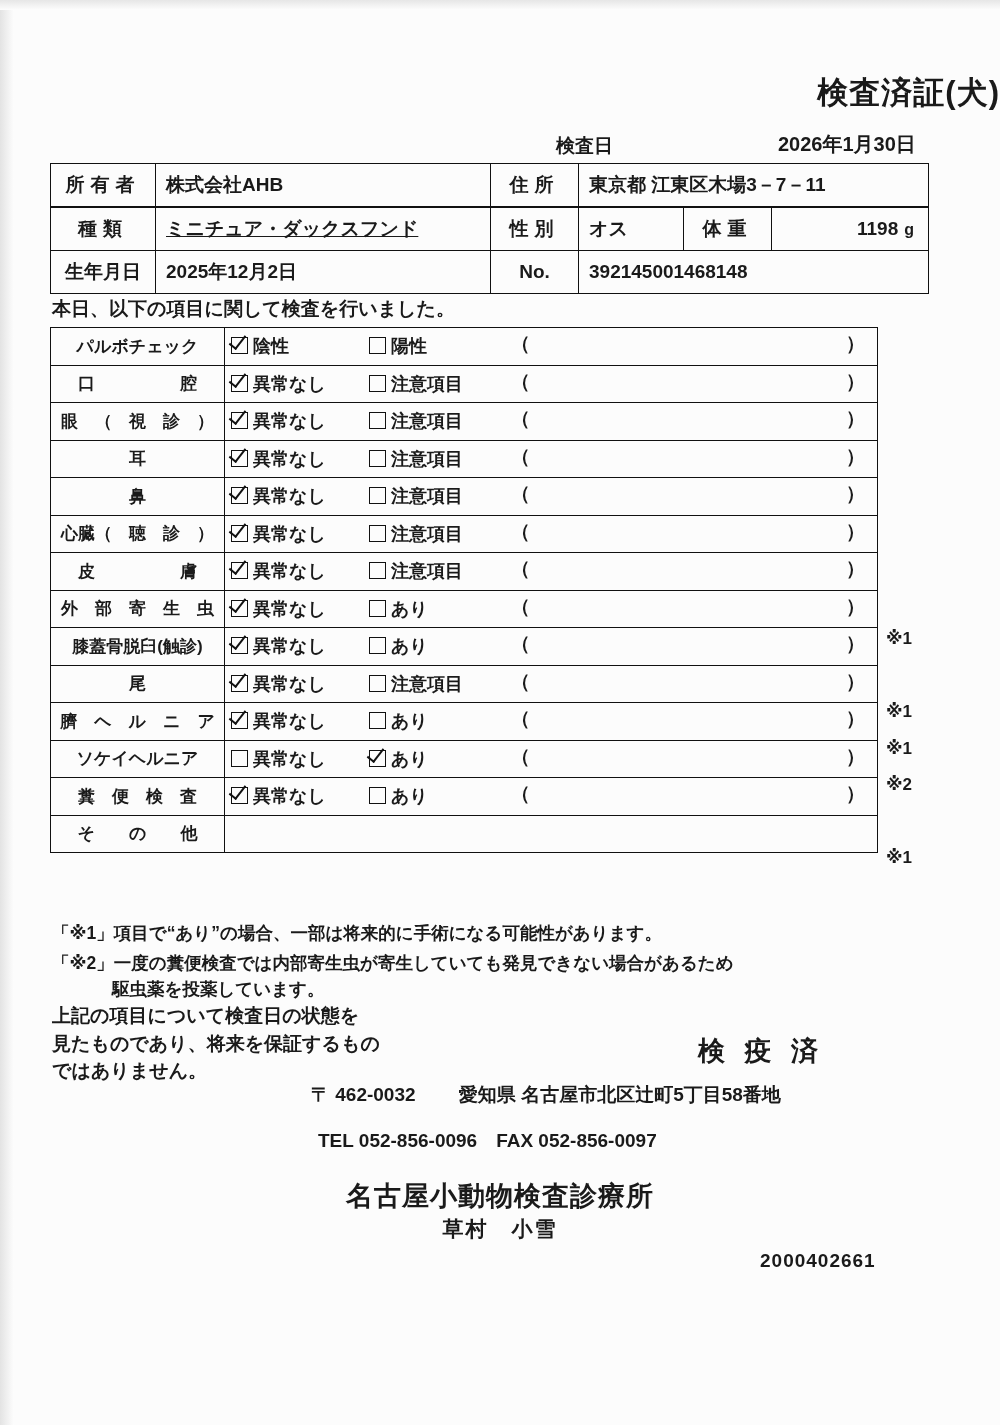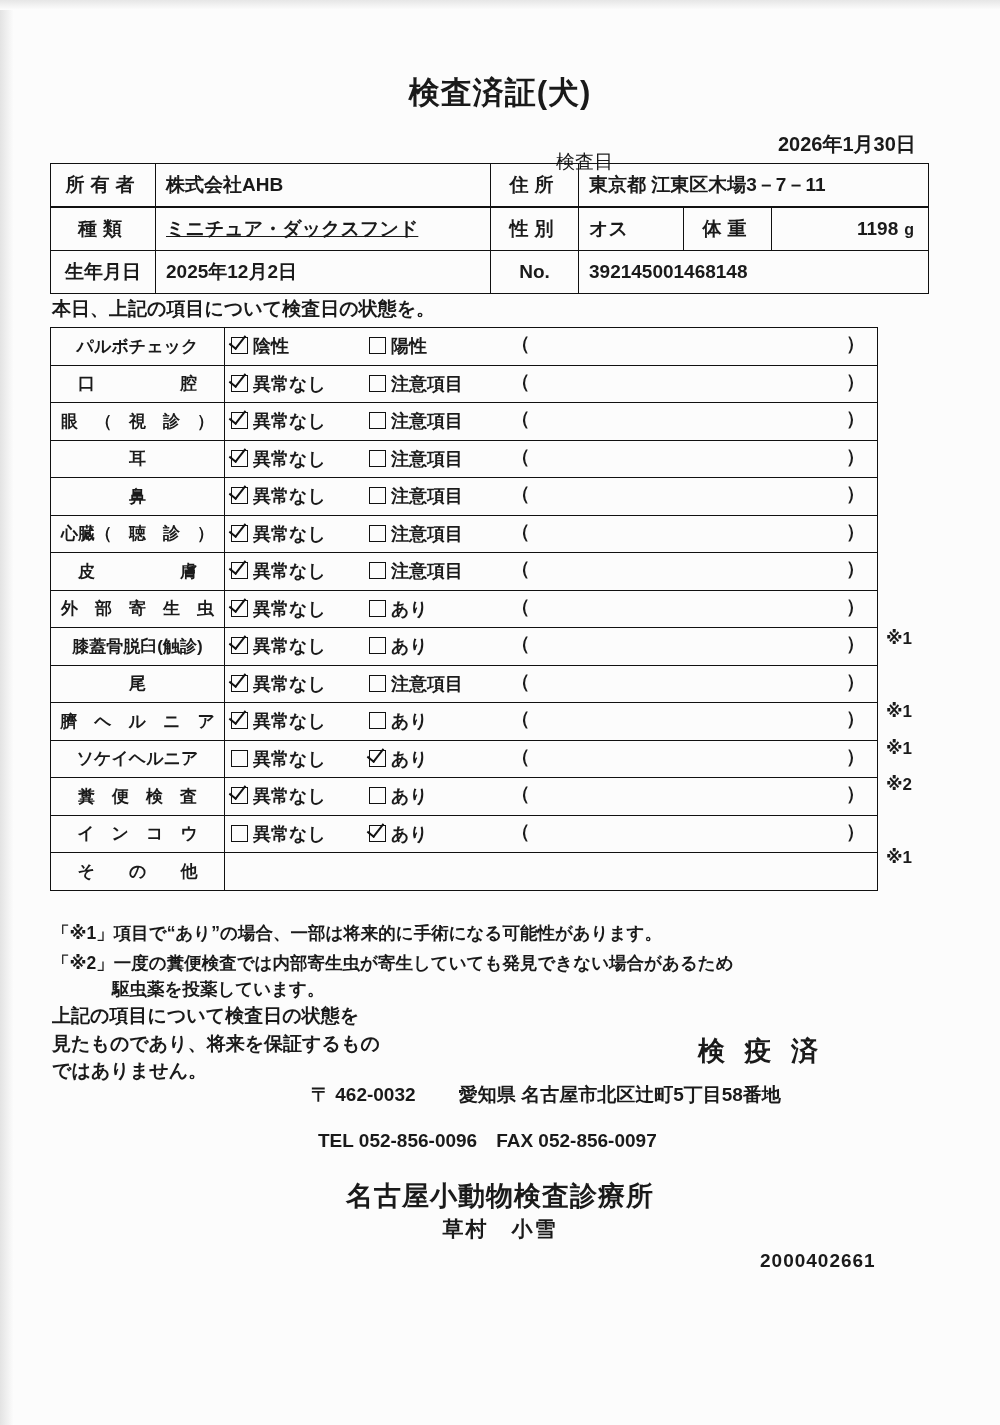--- a/index.html
+++ b/index.html
@@ -29,32 +29,31 @@
   }
   .scan-edge-top {
     position: absolute; left: 0; top: 0; width: 1000px; height: 10px;
     background: linear-gradient(to bottom, #e6e6e6, #fdfdfd);
   }
 
   .title {
     position: absolute;
     left: 0; top: 72px;
     width: 1000px;
-    text-align: center;
+    text-align: right;
     font-size: 31px;
     letter-spacing: 1px;
     font-weight: 700;
   }
 
   .exam-date-label {
     position: absolute;
     left: 556px; top: 133px;
     font-size: 19px;
-    font-weight: 400;
-    margin-top: 16px;
+    font-weight: 700;
   }
   .exam-date-value {
     position: absolute;
     left: 778px; top: 131px;
     font-size: 20px;
     font-weight: 700;
   }
 
   
   .info-table {
@@ -301,21 +300,21 @@
     <tbody>
       <tr>
         <td class="lbl-nosp">生年月日</td>
         <td class="val">2025年12月2日</td>
         <td class="lbl-nosp">No.</td>
         <td class="val">392145001468148</td>
       </tr>
     </tbody>
   </table>
 
-  <div class="intro-line">本日、上記の項目について検査日の状態を。</div>
+  <div class="intro-line">本日、以下の項目に関して検査を行いました。</div>
 
   <table class="exam-table">
     <tbody id="exam-body">
         <tr class="opts">
           <td class="name">パルボチェック</td>
           <td class="opt1"><span class="box checked"></span><span class="optlabel">陰性</span></td>
           <td class="opt2"><span class="box"></span><span class="optlabel">陽性</span></td>
           <td class="note"><span class="paren-l">（</span><span class="paren-r">）</span><span style="padding-left: 28px;"></span></td>
         </tr>
         <tr class="opts">
@@ -381,26 +380,20 @@
         <tr class="opts">
           <td class="name">ソケイヘルニア</td>
           <td class="opt1"><span class="box"></span><span class="optlabel">異常なし</span></td>
           <td class="opt2"><span class="box checked"></span><span class="optlabel">あり</span></td>
           <td class="note"><span class="paren-l">（</span><span class="paren-r">）</span><span style="padding-left: 28px;"></span></td>
         </tr>
         <tr class="opts">
           <td class="name">糞　便　検　査</td>
           <td class="opt1"><span class="box checked"></span><span class="optlabel">異常なし</span></td>
           <td class="opt2"><span class="box"></span><span class="optlabel">あり</span></td>
-          <td class="note"><span class="paren-l">（</span><span class="paren-r">）</span><span style="padding-left: 28px;"></span></td>
-        </tr>
-        <tr class="opts">
-          <td class="name">イ　ン　コ　ウ</td>
-          <td class="opt1"><span class="box"></span><span class="optlabel">異常なし</span></td>
-          <td class="opt2"><span class="box checked"></span><span class="optlabel">あり</span></td>
           <td class="note"><span class="paren-l">（</span><span class="paren-r">）</span><span style="padding-left: 28px;"></span></td>
         </tr>
         <tr>
           <td class="name">そ　　の　　他</td>
           <td colspan="3" style="padding-left: 12px;"></td>
         </tr>
       </tbody>
   </table>
 
   <div id="marks-layer">

